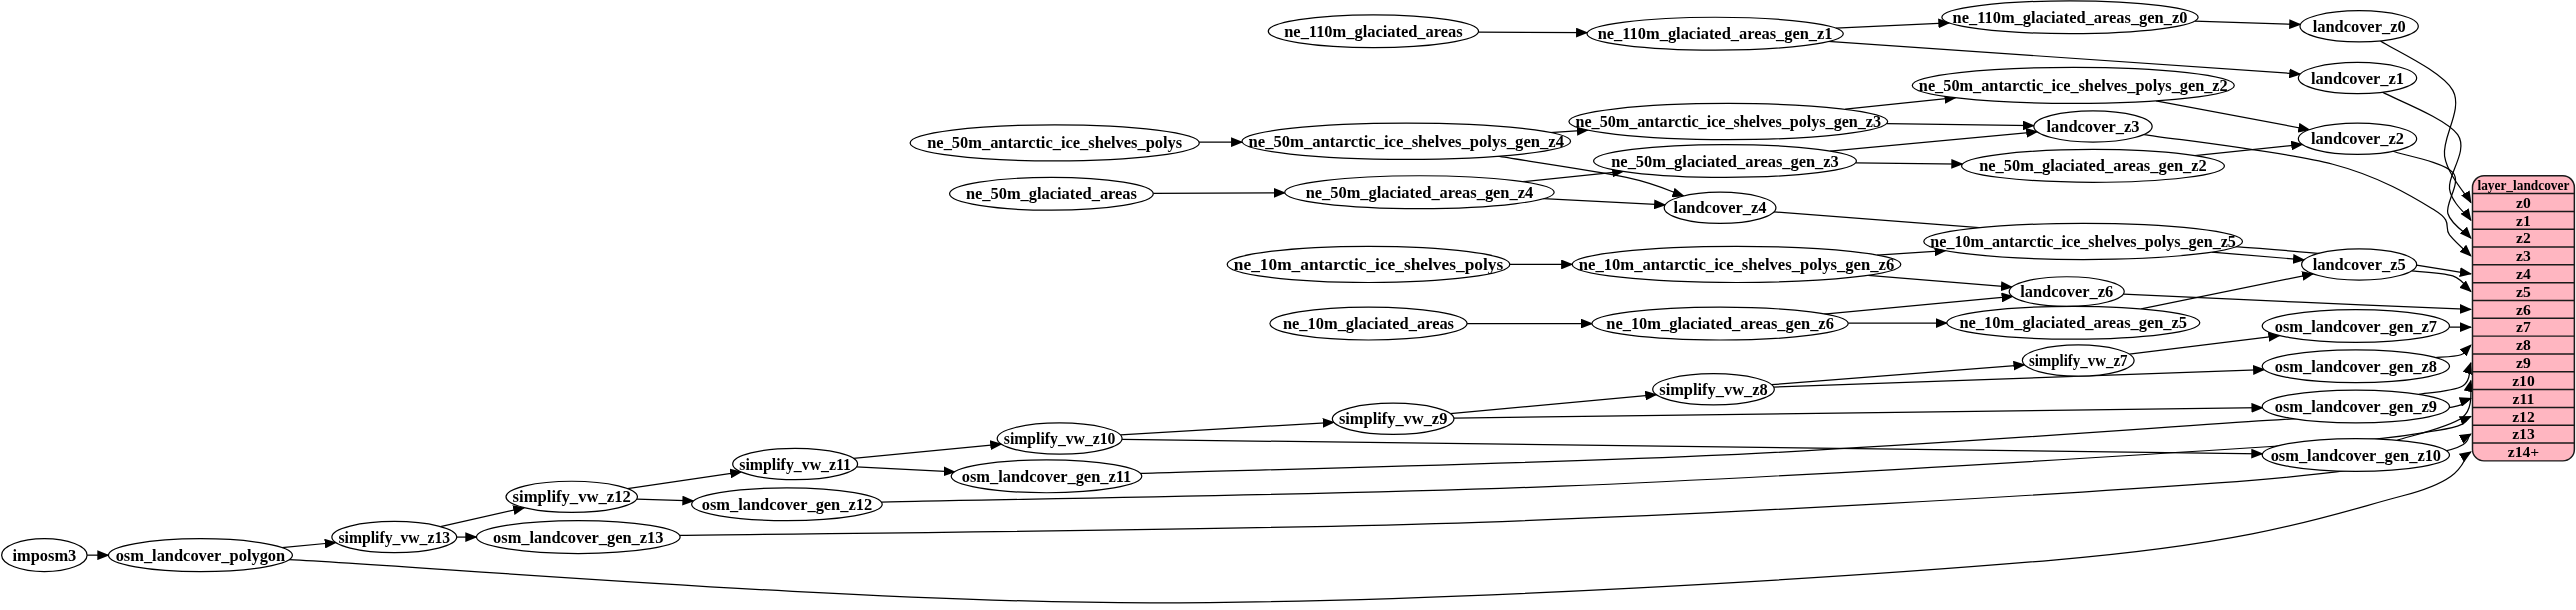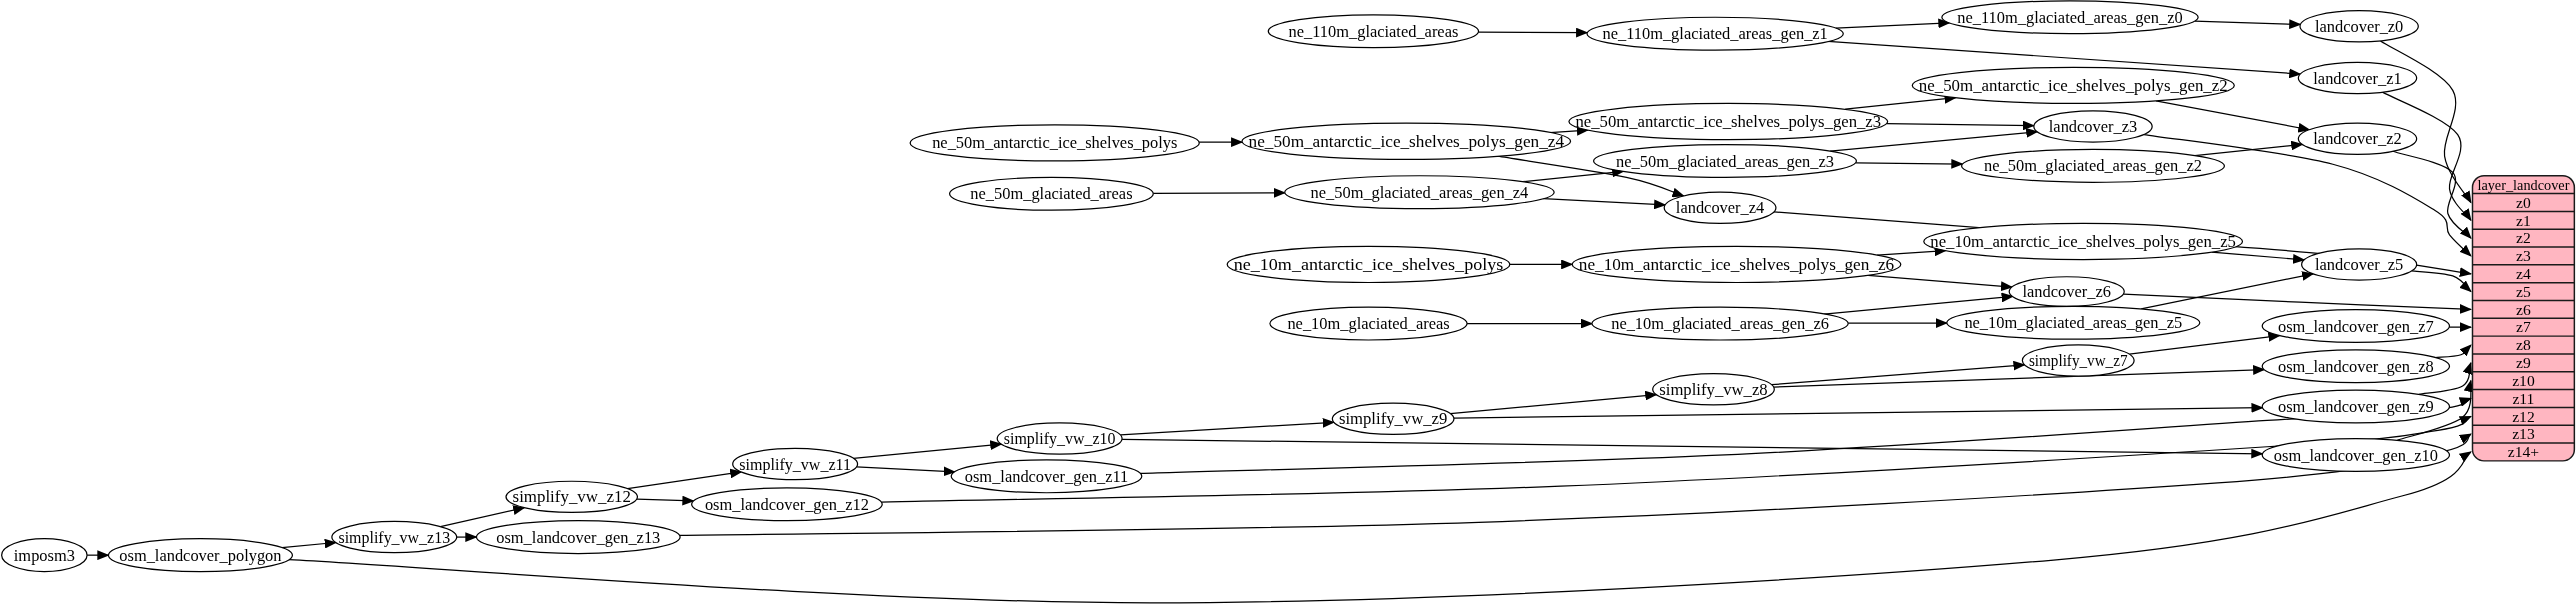--- a/index.html
+++ b/index.html
@@ -9,20 +9,21 @@
   }
   body {
     width: 2576px;
     height: 611px;
     overflow: hidden;
     font-family: "Liberation Serif", serif;
   }
   .canvas {
     width: 2040px;
     height: 611px;
+    font-weight: bold;
   }
   svg text {
     font-family: "Liberation Serif", serif;
     fill: #000000;
   }
 </style>
 </head>
 <body>
 
 <div class="canvas">

